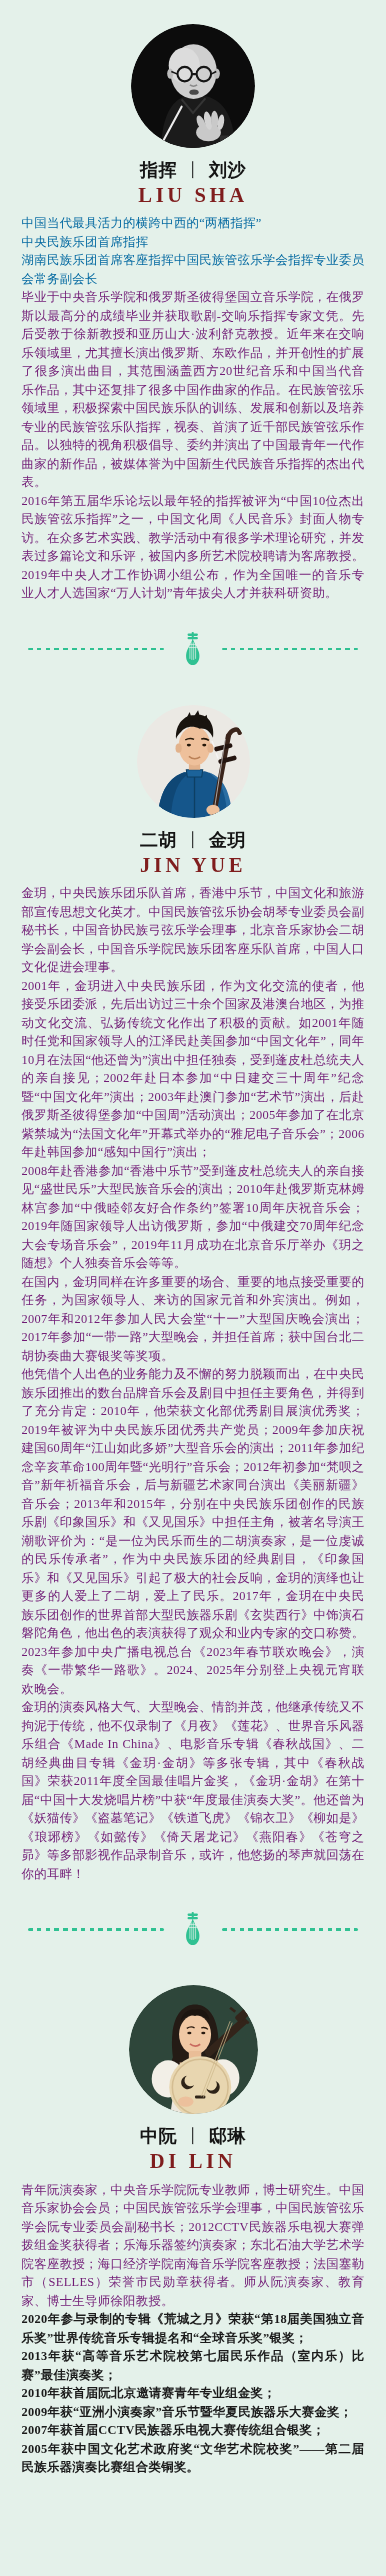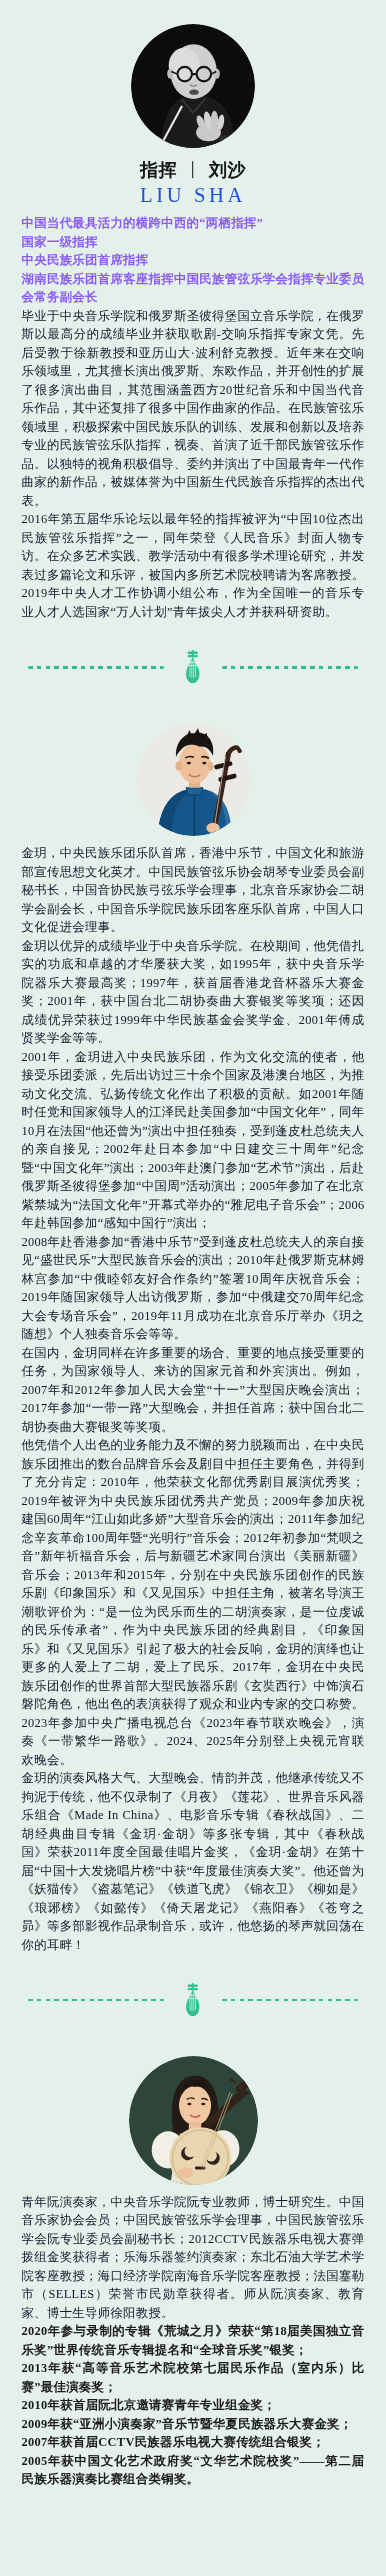--- a/index.html
+++ b/index.html
@@ -27,30 +27,30 @@
   .title-wrap{text-align:center;margin-top:10.3px;position:relative;}
   .sec-title{
     position:relative;z-index:2;margin:12px;
     font-size:18px;font-weight:700;color:#141414;letter-spacing:0.5px;
     line-height:20.6px;
   }
   .sec-title .sep{display:inline-block;margin:0 6.7px;font-weight:400;transform:scaleX(.75);}
   .latin{
     position:relative;z-index:1;margin-top:-9.8px;
     font-size:20.6px;line-height:24px;letter-spacing:3.6px;
-    color:#1d4ed8;font-weight:400;
+    color:#7f1d1d;font-weight:700;
   }
   .blocks{padding:0 21.6px;margin-top:7.7px;}
   .blocks p{margin:0;}
   .para{
     font-size:12.4px;line-height:18.5px;letter-spacing:0.3px;
     text-align:justify;
   }
-  .bio{margin:0 0 11.3px;color:#0f172a;}
-  .cred{font-weight:700;color:#8b5cf6;margin:0 0 4.1px;}
+  .bio{margin:0 0 11.3px;color:#701a75;}
+  .cred{font-weight:400;color:#0369a1;margin:0 0 4.1px;}
   .cred-last{margin-bottom:12.4px;}
   .bold-par{font-weight:700;color:#1b1b1b;margin:0 0 11.3px;}
   .divider{
     display:flex;align-items:center;gap:21.6px;
     margin:29px 28px 39px;height:34px;
   }
   .dash-line{
     flex:1;height:2.6px;border-radius:1.5px;
     background:repeating-linear-gradient(90deg,#2fc192 0,#2fc192 4.6px,transparent 4.6px,transparent 8.8px);
   }
@@ -93,25 +93,24 @@
           <rect x="172" y="216" width="20" height="13" rx="3" fill="#2e2e2e"></rect>
         </g>
       </svg>
     </div>
     <div class="title-wrap">
       <h2 class="sec-title"><span>指挥</span><span class="sep">丨</span><span>刘沙</span></h2>
       <div class="latin">LIU SHA</div>
     </div>
     <div class="blocks">
         <p class="para cred">中国当代最具活力的横跨中西的“两栖指挥”</p>
-        <p class="para cred">国家一级指挥</p>
         <p class="para cred">中央民族乐团首席指挥</p>
         <p class="para cred cred-last">湖南民族乐团首席客座指挥中国民族管弦乐学会指挥专业委员会常务副会长</p>
         <p class="para bio">毕业于中央音乐学院和俄罗斯圣彼得堡国立音乐学院，在俄罗斯以最高分的成绩毕业并获取歌剧-交响乐指挥专家文凭。先后受教于徐新教授和亚历山大·波利舒克教授。近年来在交响乐领域里，尤其擅长演出俄罗斯、东欧作品，并开创性的扩展了很多演出曲目，其范围涵盖西方20世纪音乐和中国当代音乐作品，其中还复排了很多中国作曲家的作品。在民族管弦乐领域里，积极探索中国民族乐队的训练、发展和创新以及培养专业的民族管弦乐队指挥，视奏、首演了近千部民族管弦乐作品。以独特的视角积极倡导、委约并演出了中国最青年一代作曲家的新作品，被媒体誉为中国新生代民族音乐指挥的杰出代表。</p>
-        <p class="para bio">2016年第五届华乐论坛以最年轻的指挥被评为“中国10位杰出民族管弦乐指挥”之一，同年荣登《人民音乐》封面人物专访。在众多艺术实践、教学活动中有很多学术理论研究，并发表过多篇论文和乐评，被国内多所艺术院校聘请为客席教授。2019年中央人才工作协调小组公布，作为全国唯一的音乐专业人才人选国家“万人计划”青年拔尖人才并获科研资助。</p>
+        <p class="para bio">2016年第五届华乐论坛以最年轻的指挥被评为“中国10位杰出民族管弦乐指挥”之一，中国文化周《人民音乐》封面人物专访。在众多艺术实践、教学活动中有很多学术理论研究，并发表过多篇论文和乐评，被国内多所艺术院校聘请为客席教授。2019年中央人才工作协调小组公布，作为全国唯一的音乐专业人才人选国家“万人计划”青年拔尖人才并获科研资助。</p>
       </div>
   </section>
 
   <div class="divider">
     <span class="dash-line"></span>
     <span class="pipa">
       <svg viewBox="0 0 30 66" xmlns="http://www.w3.org/2000/svg">
         <g fill="#2fc192">
           <rect x="13" y="0" width="4" height="14" rx="1.5"></rect>
           <rect x="5" y="3" width="20" height="4.5" rx="2"></rect>
@@ -160,23 +159,26 @@
           <path d="M178 60 C184 46 198 44 200 54" fill="none" stroke="#3a241a" stroke-width="9" stroke-linecap="round"></path>
           <rect x="150" y="78" width="36" height="9" rx="4" fill="#241510" transform="rotate(-14 168 82)"></rect>
           <rect x="158" y="102" width="36" height="9" rx="4" fill="#241510" transform="rotate(-14 176 106)"></rect>
           <line x1="150" y1="80" x2="146" y2="70" stroke="#f4f4f4" stroke-width="3"></line>
           <line x1="158" y1="104" x2="154" y2="94" stroke="#f4f4f4" stroke-width="3"></line>
           <line x1="172" y1="66" x2="151" y2="200" stroke="#d9d9d9" stroke-width="1.4"></line>
           <ellipse cx="148" cy="204" rx="13" ry="10" fill="#eec09b"></ellipse>
         </g>
       </svg>
     </div>
+    <div class="title-wrap">
+      <h2 class="sec-title"><span>二胡</span><span class="sep">丨</span><span>金玥</span></h2>
+      <div class="latin">JIN YUE</div>
+    </div>
     <div class="blocks">
         <p class="para bio">金玥，中央民族乐团乐队首席，香港中乐节，中国文化和旅游部宣传思想文化英才。中国民族管弦乐协会胡琴专业委员会副秘书长，中国音协民族弓弦乐学会理事，北京音乐家协会二胡学会副会长，中国音乐学院民族乐团客座乐队首席，中国人口文化促进会理事。</p>
-        <p class="para bio">金玥以优异的成绩毕业于中央音乐学院。在校期间，他凭借扎实的功底和卓越的才华屡获大奖，如1995年，获中央音乐学院器乐大赛最高奖；1997年，获首届香港龙音杯器乐大赛金奖；2001年，获中国台北二胡协奏曲大赛银奖等奖项；还因成绩优异荣获过1999年中华民族基金会奖学金、2001年傅成贤奖学金等等。</p>
         <p class="para bio">2001年，金玥进入中央民族乐团，作为文化交流的使者，他接受乐团委派，先后出访过三十余个国家及港澳台地区，为推动文化交流、弘扬传统文化作出了积极的贡献。如2001年随时任党和国家领导人的江泽民赴美国参加“中国文化年”，同年10月在法国“他还曾为”演出中担任独奏，受到蓬皮杜总统夫人的亲自接见；2002年赴日本参加“中日建交三十周年”纪念暨“中国文化年”演出；2003年赴澳门参加“艺术节”演出，后赴俄罗斯圣彼得堡参加“中国周”活动演出；2005年参加了在北京紫禁城为“法国文化年”开幕式举办的“雅尼电子音乐会”；2006年赴韩国参加“感知中国行”演出；</p>
         <p class="para bio">2008年赴香港参加“香港中乐节”受到蓬皮杜总统夫人的亲自接见“盛世民乐”大型民族音乐会的演出；2010年赴俄罗斯克林姆林宫参加“中俄睦邻友好合作条约”签署10周年庆祝音乐会；2019年随国家领导人出访俄罗斯，参加“中俄建交70周年纪念大会专场音乐会”，2019年11月成功在北京音乐厅举办《玥之随想》个人独奏音乐会等等。</p>
         <p class="para bio">在国内，金玥同样在许多重要的场合、重要的地点接受重要的任务，为国家领导人、来访的国家元首和外宾演出。例如，2007年和2012年参加人民大会堂“十一”大型国庆晚会演出；2017年参加“一带一路”大型晚会，并担任首席；获中国台北二胡协奏曲大赛银奖等奖项。</p>
         <p class="para bio">他凭借个人出色的业务能力及不懈的努力脱颖而出，在中央民族乐团推出的数台品牌音乐会及剧目中担任主要角色，并得到了充分肯定：2010年，他荣获文化部优秀剧目展演优秀奖；2019年被评为中央民族乐团优秀共产党员；2009年参加庆祝建国60周年“江山如此多娇”大型音乐会的演出；2011年参加纪念辛亥革命100周年暨“光明行”音乐会；2012年初参加“梵呗之音”新年祈福音乐会，后与新疆艺术家同台演出《美丽新疆》音乐会；2013年和2015年，分别在中央民族乐团创作的民族乐剧《印象国乐》和《又见国乐》中担任主角，被著名导演王潮歌评价为：“是一位为民乐而生的二胡演奏家，是一位虔诚的民乐传承者”，作为中央民族乐团的经典剧目，《印象国乐》和《又见国乐》引起了极大的社会反响，金玥的演绎也让更多的人爱上了二胡，爱上了民乐。2017年，金玥在中央民族乐团创作的世界首部大型民族器乐剧《玄奘西行》中饰演石磐陀角色，他出色的表演获得了观众和业内专家的交口称赞。2023年参加中央广播电视总台《2023年春节联欢晚会》，演奏《一带繁华一路歌》。2024、2025年分别登上央视元宵联欢晚会。</p>
         <p class="para bio">金玥的演奏风格大气、大型晚会、情韵并茂，他继承传统又不拘泥于传统，他不仅录制了《月夜》《莲花》、世界音乐风器乐组合《Made In China》、电影音乐专辑《春秋战国》、二胡经典曲目专辑《金玥·金胡》等多张专辑，其中《春秋战国》荣获2011年度全国最佳唱片金奖，《金玥·金胡》在第十届“中国十大发烧唱片榜”中获“年度最佳演奏大奖”。他还曾为《妖猫传》《盗墓笔记》《铁道飞虎》《锦衣卫》《柳如是》《琅琊榜》《如懿传》《倚天屠龙记》《燕阳春》《苍穹之昴》等多部影视作品录制音乐，或许，他悠扬的琴声就回荡在你的耳畔！</p>
       </div>
   </section>
 
   <div class="divider">
     <span class="dash-line"></span>
@@ -231,20 +233,24 @@
           <circle cx="138" cy="198" r="54" fill="none" stroke="#d4bd92" stroke-width="3"></circle>
           <path d="M112 176 a13 13 0 1 0 14 18 a10 10 0 1 1 -14 -18 Z" fill="#2e2318"></path>
           <path d="M168 186 a13 13 0 1 1 -18 14 a10 10 0 1 0 18 -14 Z" fill="#2e2318"></path>
           <rect x="128" y="214" width="20" height="6" rx="2" fill="#2e2318"></rect>
           <line x1="196" y1="70" x2="140" y2="216" stroke="#cdb88c" stroke-width="1.4"></line>
           <line x1="200" y1="73" x2="144" y2="218" stroke="#cdb88c" stroke-width="1.4"></line>
           <ellipse cx="110" cy="226" rx="15" ry="10" fill="#ecc09c"></ellipse>
         </g>
       </svg>
     </div>
+    <div class="title-wrap">
+      <h2 class="sec-title"><span>中阮</span><span class="sep">丨</span><span>邸琳</span></h2>
+      <div class="latin">DI LIN</div>
+    </div>
     <div class="blocks">
         <p class="para bio">青年阮演奏家，中央音乐学院阮专业教师，博士研究生。中国音乐家协会会员；中国民族管弦乐学会理事，中国民族管弦乐学会阮专业委员会副秘书长；2012CCTV民族器乐电视大赛弹拨组金奖获得者；乐海乐器签约演奏家；东北石油大学艺术学院客座教授；海口经济学院南海音乐学院客座教授；法国塞勒市（SELLES）荣誉市民勋章获得者。师从阮演奏家、教育家、博士生导师徐阳教授。</p>
         <p class="para bold-par">2020年参与录制的专辑《荒城之月》荣获“第18届美国独立音乐奖”世界传统音乐专辑提名和“全球音乐奖”银奖；<br>2013年获“高等音乐艺术院校第七届民乐作品（室内乐）比赛”最佳演奏奖；<br>2010年获首届阮北京邀请赛青年专业组金奖；<br>2009年获“亚洲小演奏家”音乐节暨华夏民族器乐大赛金奖；<br>2007年获首届CCTV民族器乐电视大赛传统组合银奖；<br>2005年获中国文化艺术政府奖“文华艺术院校奖”——第二届民族乐器演奏比赛组合类铜奖。</p>
       </div>
   </section>
 
 </div>
 
 
 </body></html>

